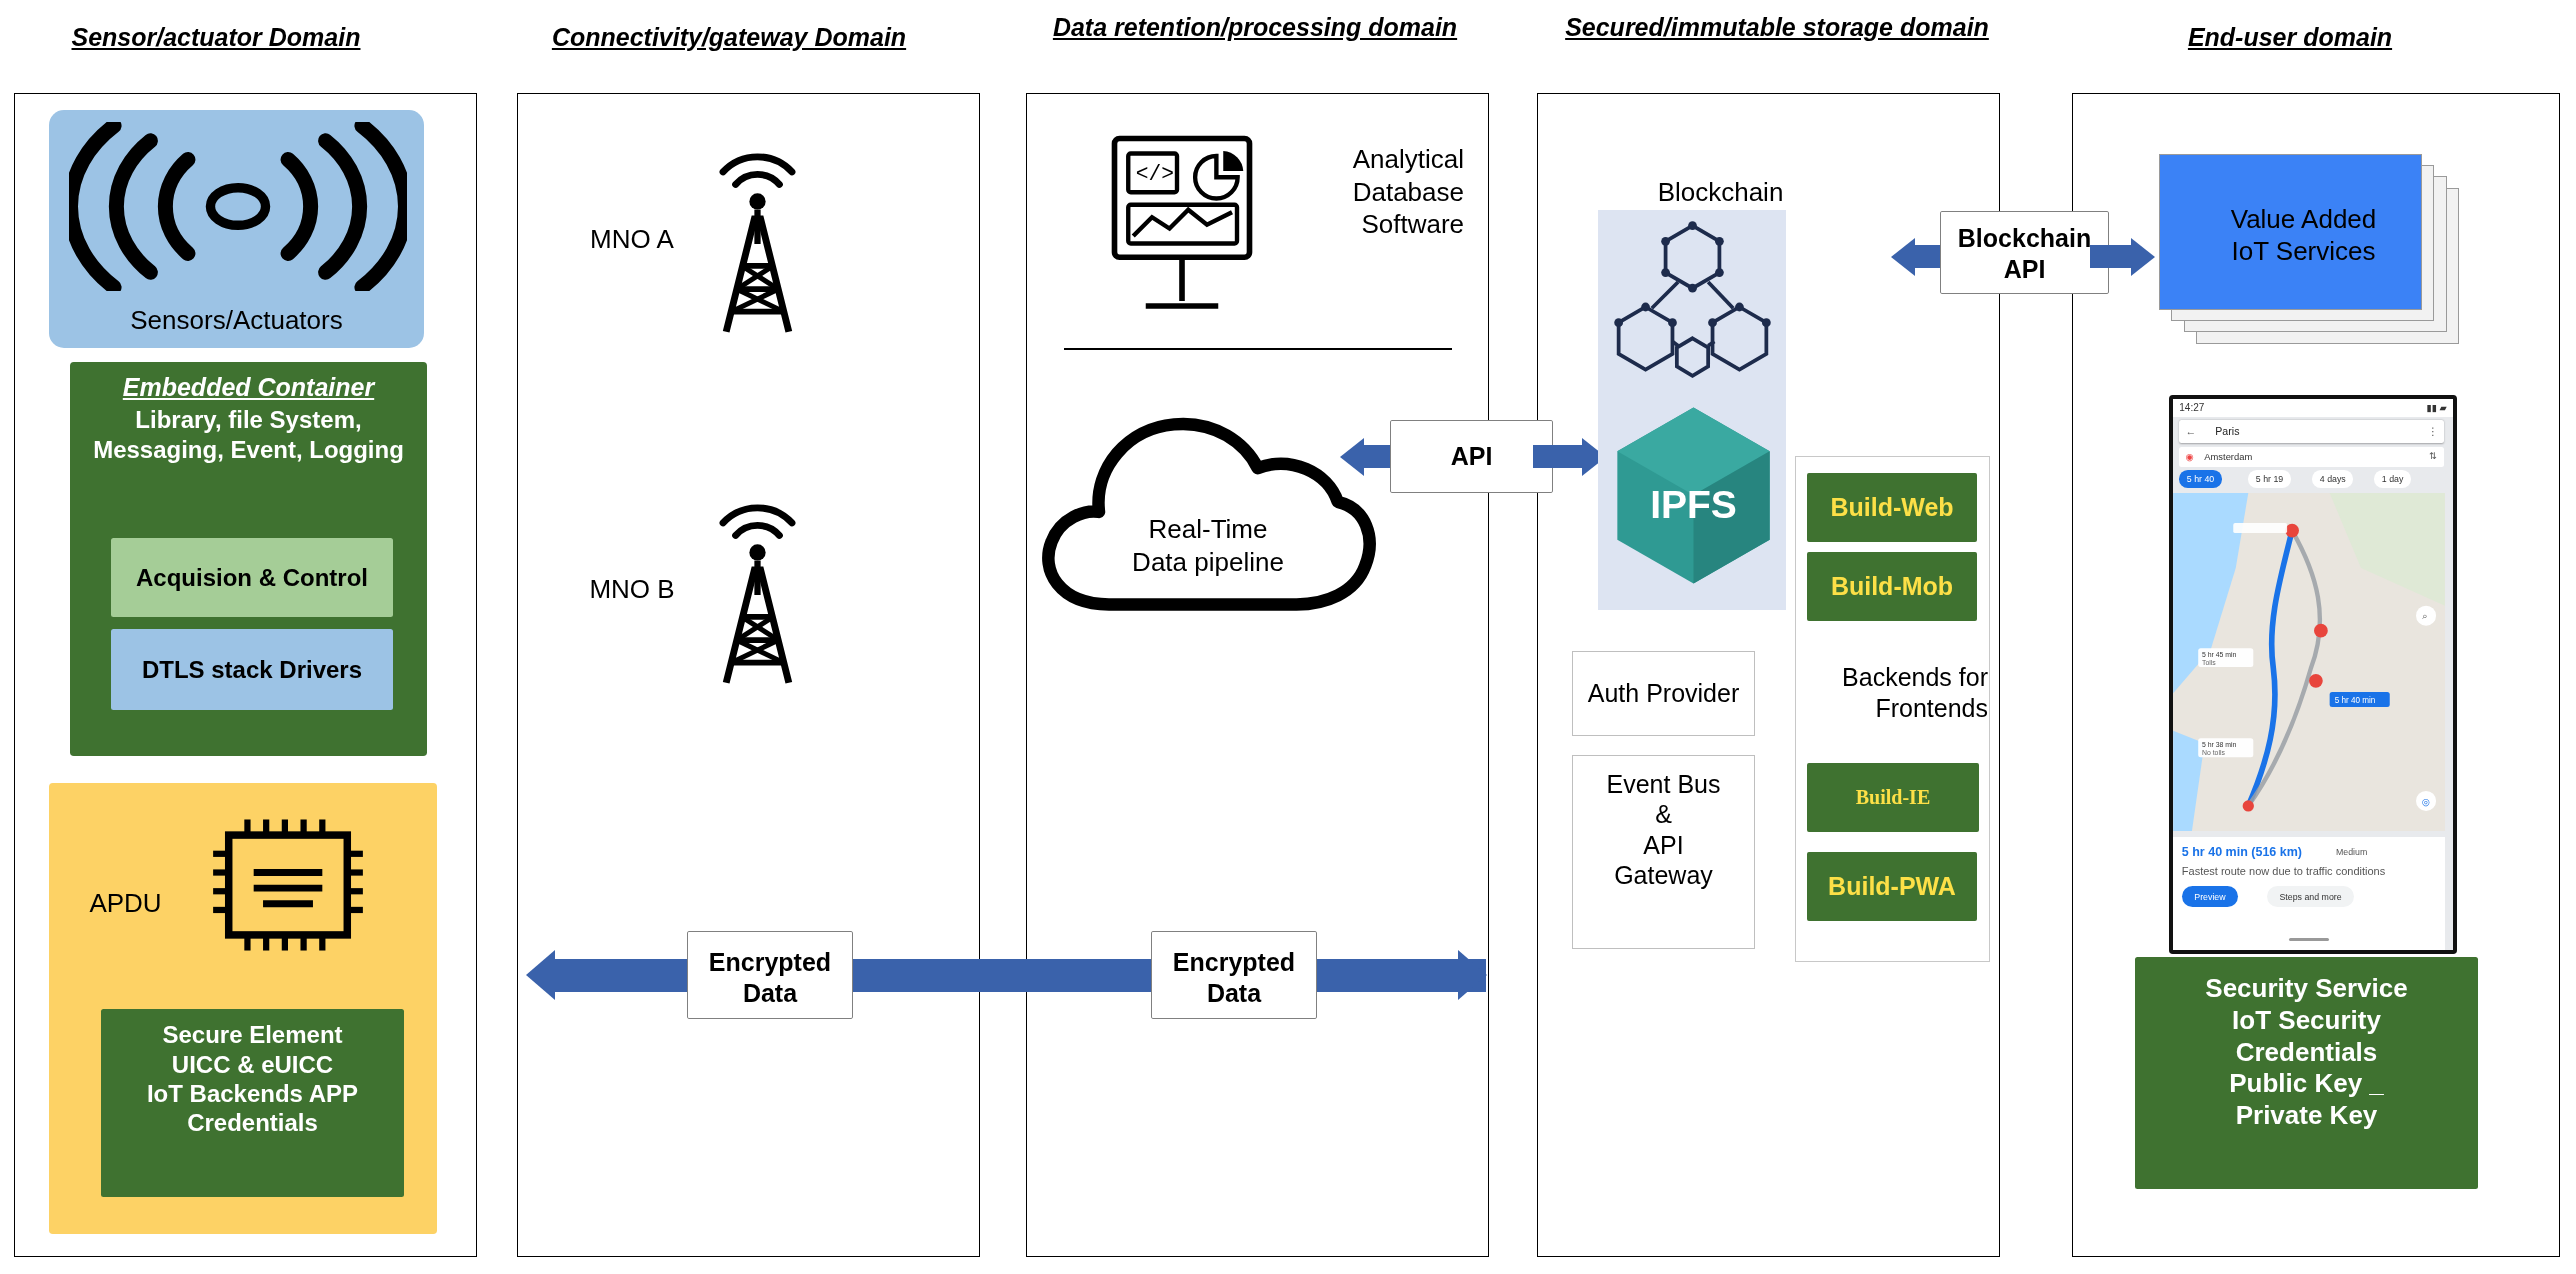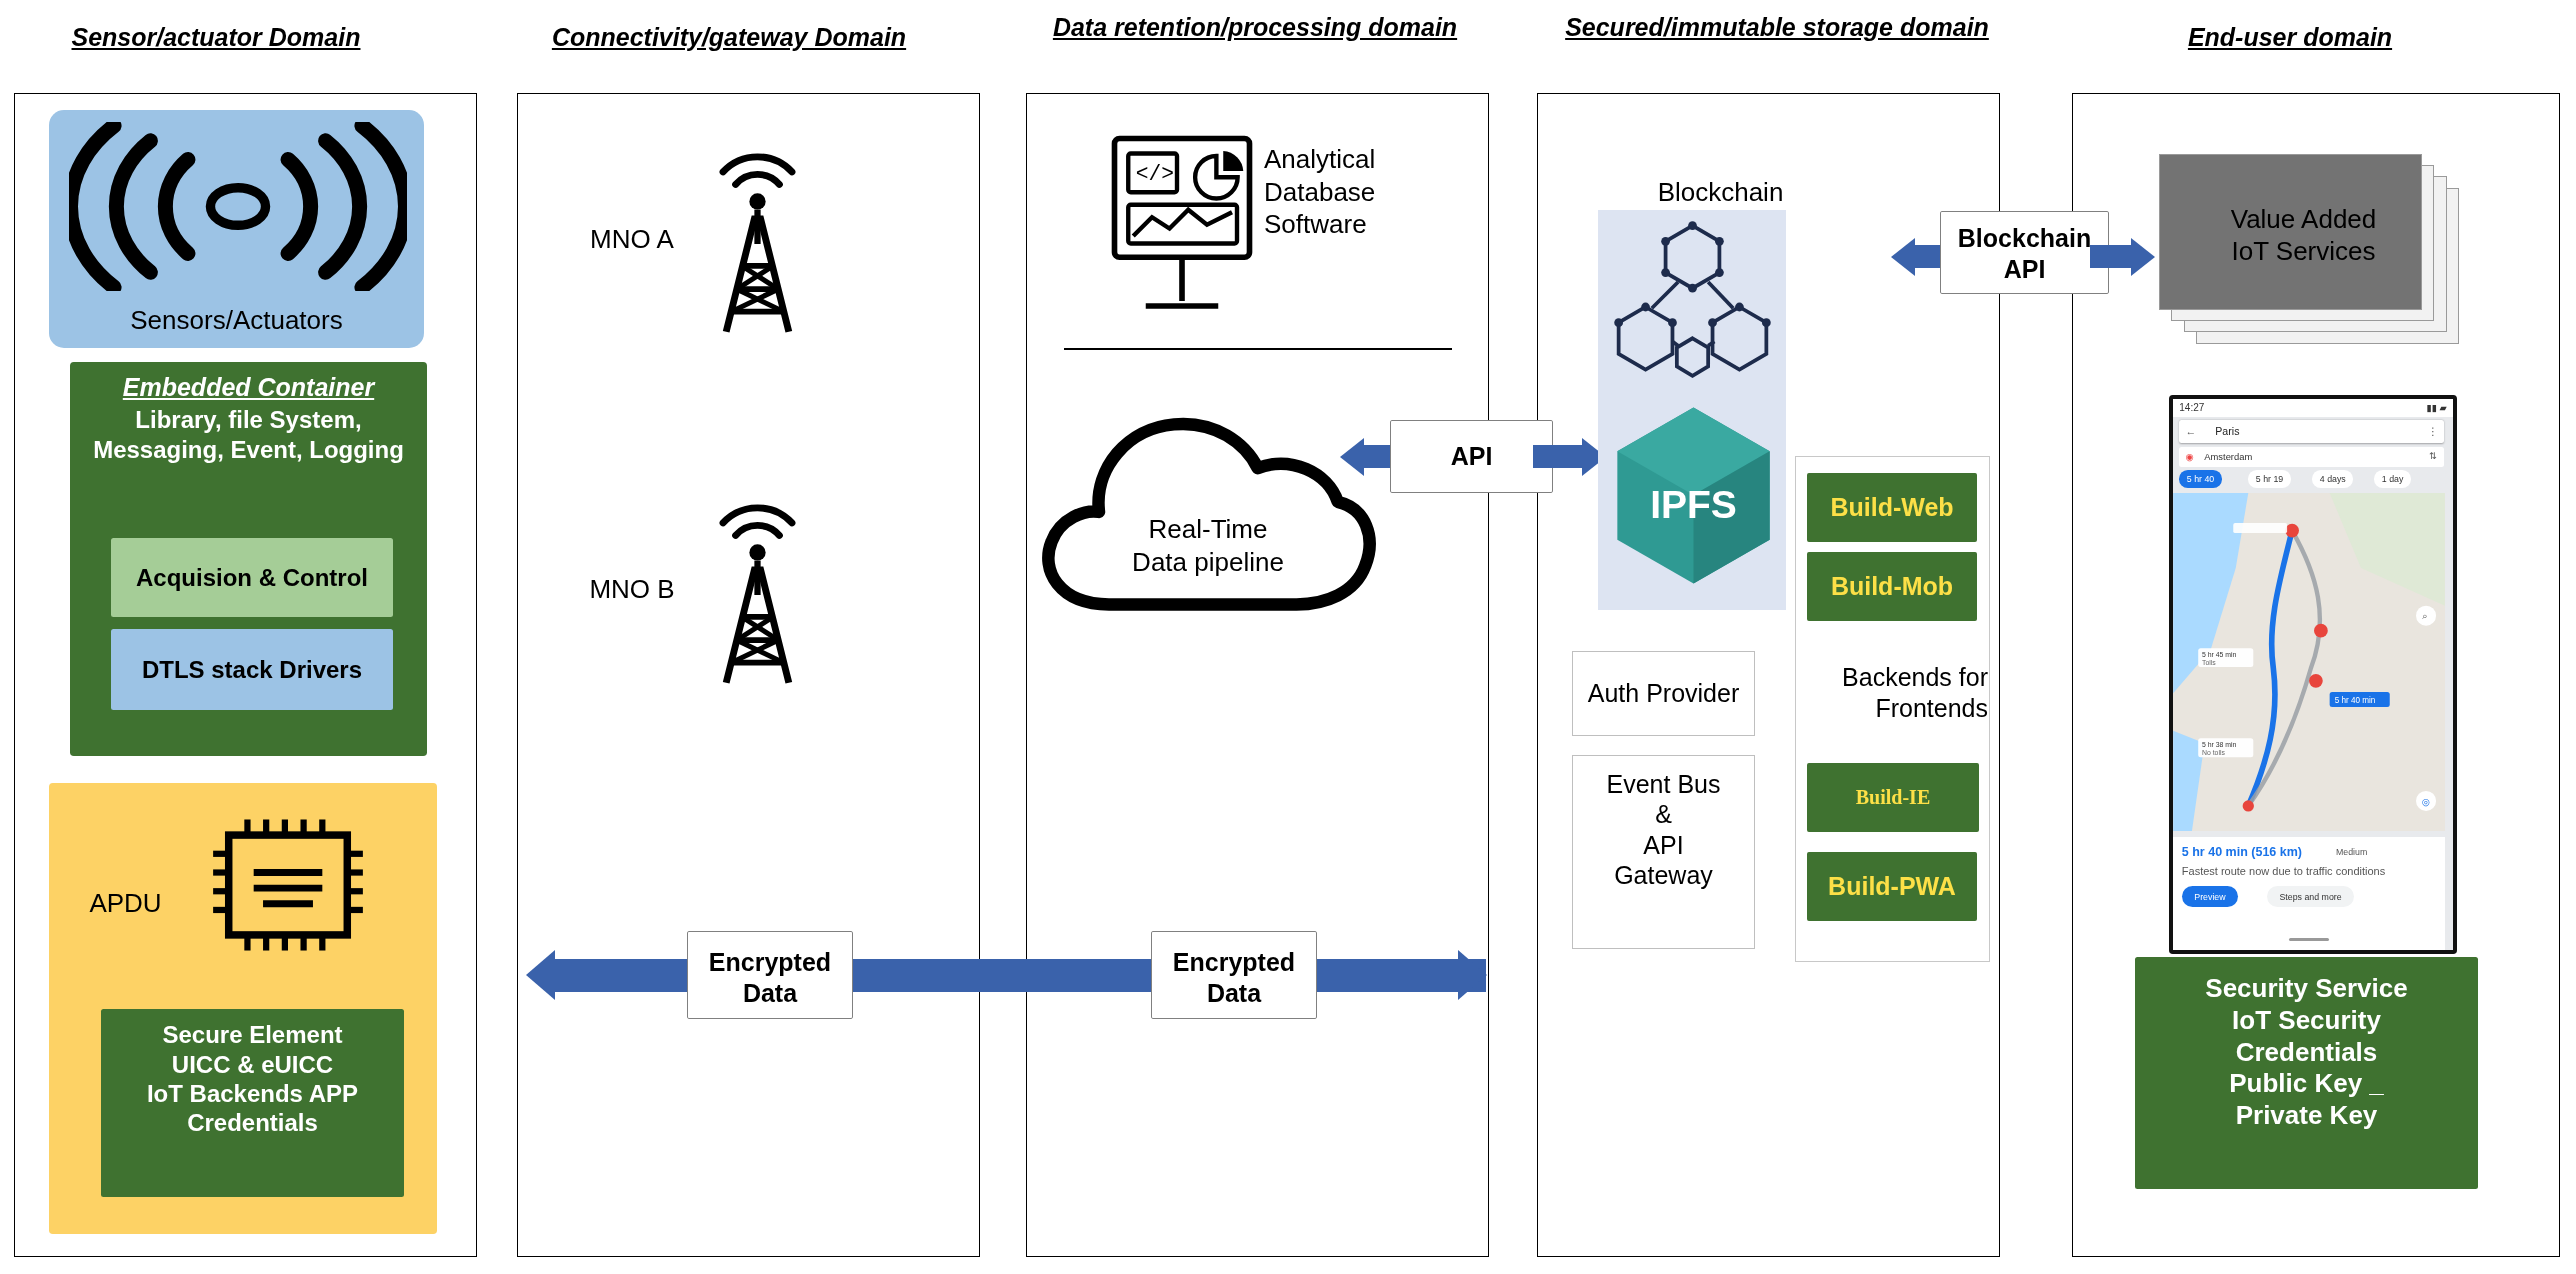--- a/index.html
+++ b/index.html
@@ -273,21 +273,21 @@
       <rect x="34" y="36" width="78" height="62" rx="4" fill="none" stroke="#000" stroke-width="7"></rect>
       <text x="46" y="78" font-family="Liberation Mono, monospace" font-size="34" fill="#000">&lt;/&gt;</text>
       <path d="M175 40 a 34 34 0 1 0 34 34 L175 74 Z" fill="none" stroke="#000" stroke-width="7"></path>
       <path d="M186 32 a 34 34 0 0 1 32 32 L186 64 Z" fill="#000"></path>
       <rect x="34" y="118" width="174" height="62" rx="4" fill="none" stroke="#000" stroke-width="7"></rect>
       <polyline points="42,168 72,138 100,156 130,126 160,150 200,130" fill="none" stroke="#000" stroke-width="7"></polyline>
       <line x1="120" y1="202" x2="120" y2="272" stroke="#000" stroke-width="9"></line>
       <line x1="62" y1="280" x2="178" y2="280" stroke="#000" stroke-width="9"></line>
     </svg>
   </div>
-  <div class="plain-text" style="left:1264px; top:143px; width:200px; font-size:26px; text-align:left;">
+  <div class="plain-text" style="left:1264px; top:143px; width:200px; font-size:26px; text-align:right;">
     <div>Analytical</div>
     <div>Database</div>
     <div>Software</div>
   </div>
   <div class="divider" style="left:1064px; top:348px; width:388px;"></div>
 
   <div style="position:absolute; left:1034px; top:398px; width:350px; height:219px;">
     <svg viewBox="0 0 560 350" width="350" height="219">
       <path d="M120 330 C 40 330 10 275 28 230 C 42 192 82 178 104 182
                C 96 112 150 48 224 42 C 290 36 338 72 358 112
@@ -361,21 +361,21 @@
   <div class="plain-text" style="left:1800px; top:662px; width:188px; font-size:25px;text-align:right;">
     <div>Backends for</div>
     <div>Frontends</div>
   </div>
   <div class="box greenbtn" style="left:1807px; top:763px; width:172px; height:69px; font-size:20px;font-family:Liberation Serif, serif;">Build-IE</div>
   <div class="box greenbtn" style="left:1807px; top:852px; width:170px; height:69px; font-size:25px;">Build-PWA</div>
 
   <div class="stack-card" style="left:2196px; top:188px; width:263px; height:156px;"></div>
   <div class="stack-card" style="left:2184px; top:176px; width:263px; height:156px;"></div>
   <div class="stack-card" style="left:2171px; top:165px; width:263px; height:156px;"></div>
-  <div class="box" style="left:2159px; top:154px; width:263px; height:156px; background:#737373; border:1.3px solid #9a9a9a; font-size:26px; display:block; padding-top:49px;padding-left:26px;">
+  <div class="box" style="left:2159px; top:154px; width:263px; height:156px; background:#3b82f6; border:1.3px solid #9a9a9a; font-size:26px; display:block; padding-top:49px;padding-left:26px;">
     <div>Value Added</div>
     <div>IoT Services</div>
   </div>
 
   <div class="arrow-head ah-left-sm" style="left:1891px; top:238px;"></div>
   <div class="arrow-bar" style="left:1915px; top:245px; width:50px; height:22.5px;"></div>
   <div class="box label-flag" style="left:1940px; top:211px; width:169px; height:83px; font-size:25px; display:block; padding-top:11.3px;">
     <div>Blockchain</div>
     <div>API</div>
   </div>

